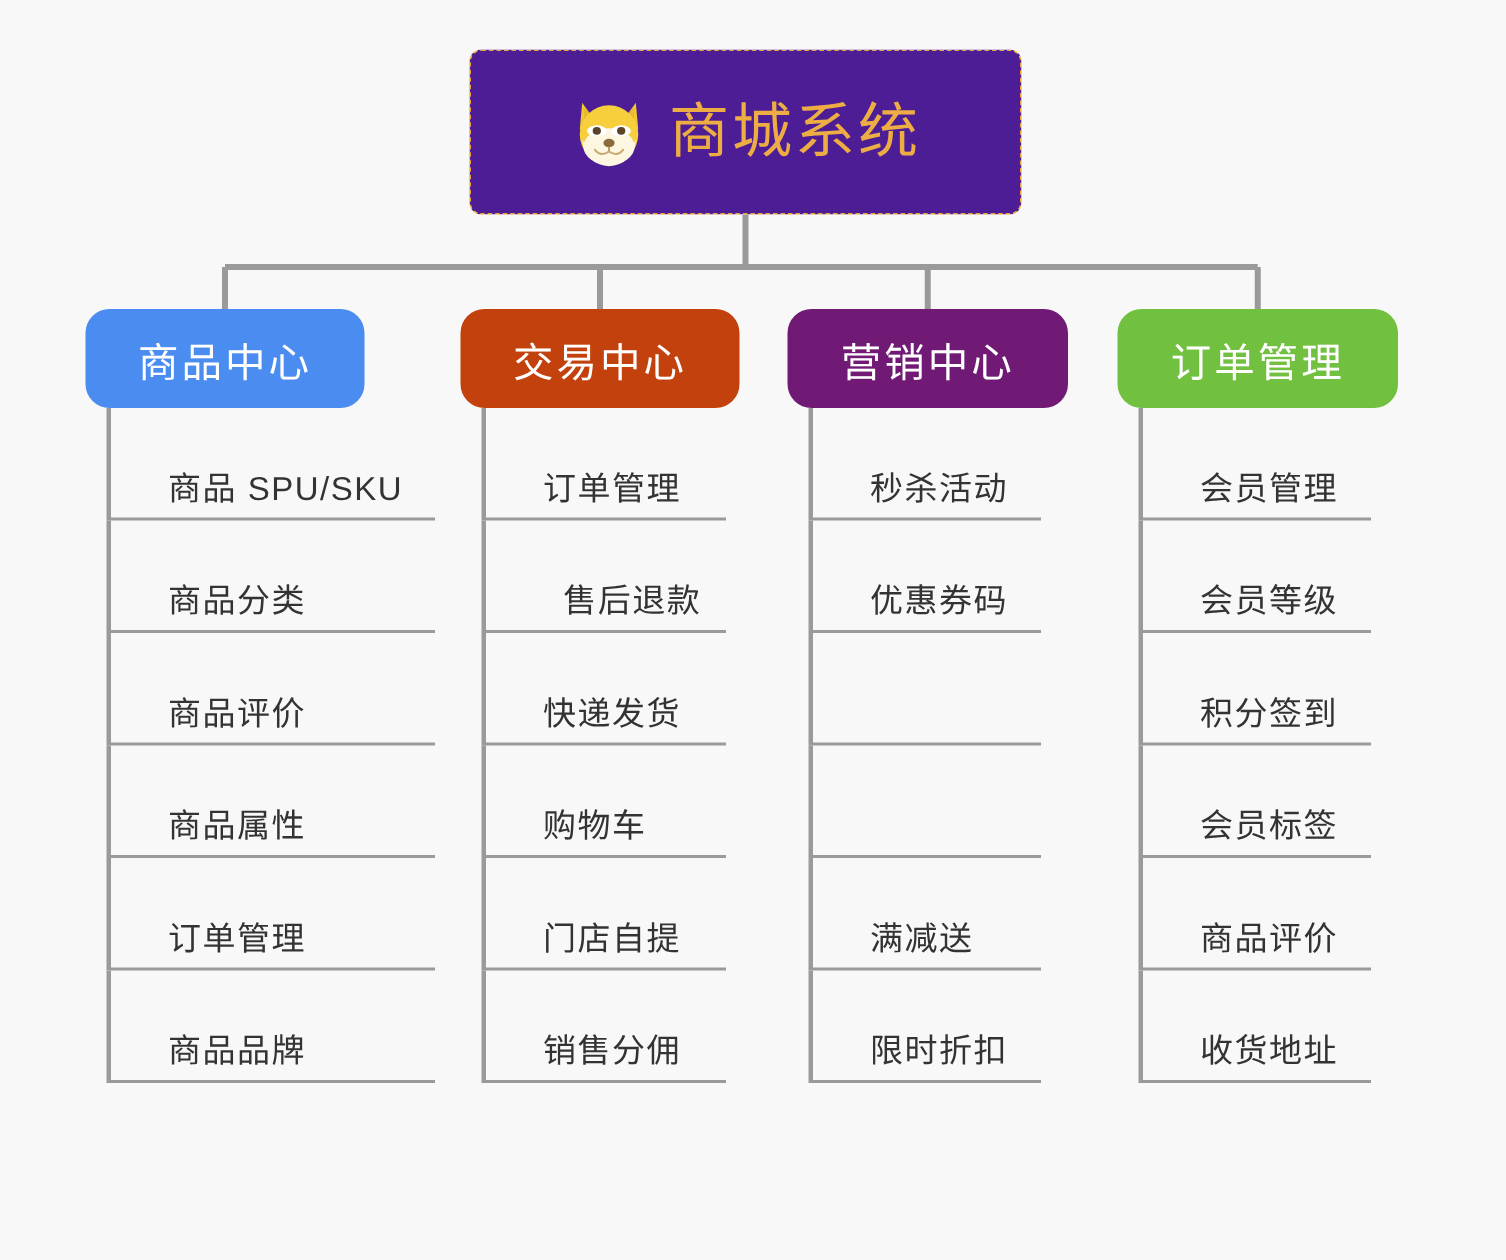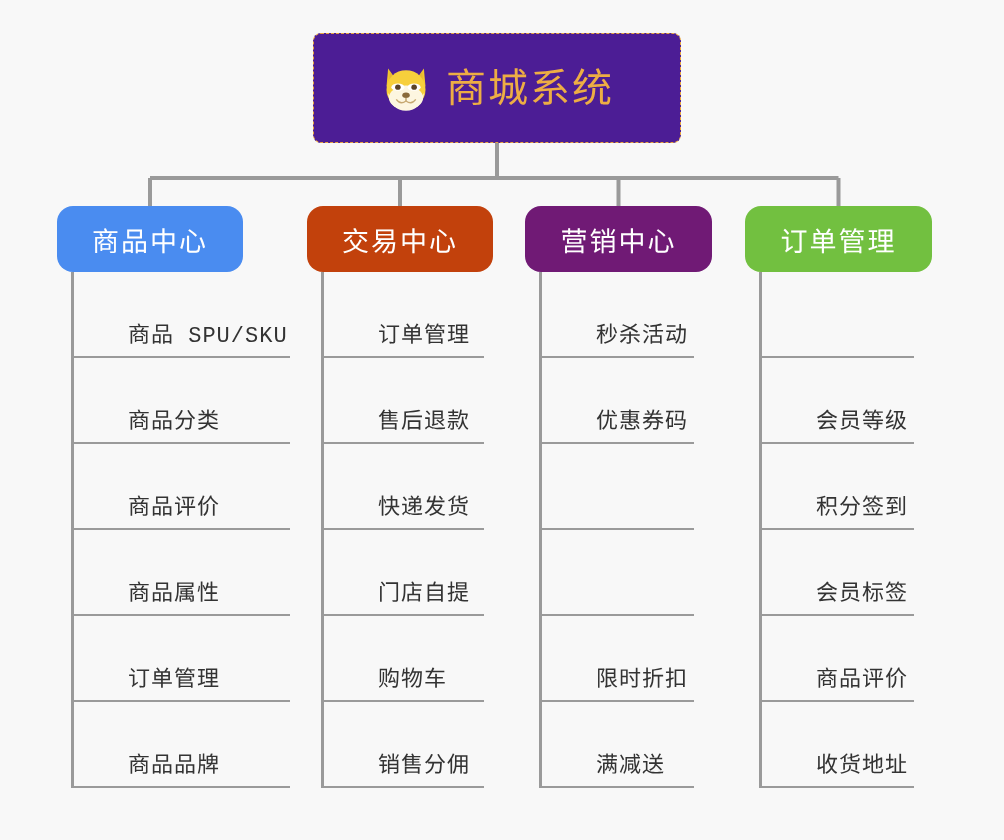--- a/index.html
+++ b/index.html
@@ -77,27 +77,26 @@
     white-space: nowrap;
   }
 
   
   .leaf-column {
     position: absolute;
     top: 272px;
   }
   .leaf-item {
     position: relative;
-    height: 86px;
+    height: 75px;
     box-sizing: border-box;
     border-left: 3px solid #9a9a9a;
     display: flex;
     align-items: flex-end;
-    padding-left: 16px;
-    font-family: Liberation Mono, monospace;
+    padding-left: 0;
   }
   .leaf-underline {
     position: absolute;
     left: 0;
     bottom: 0;
     height: 0;
     border-bottom: 2px solid #9a9a9a;
   }
   .leaf-label {
     position: relative;
@@ -179,35 +178,35 @@
         </div>
       </div>
       <div class="category" style="left: 307px; top: 206px; width: 186px; background: #c2410c;">
         <span>交易中心</span>
       </div>
       <div class="leaf-column" style="left: 321px; width: 160px;">
         <div class="leaf-item" style="width: 160px;">
           <span class="leaf-underline" style="width: 160px;"></span>
           <span class="leaf-label">订单管理</span>
         </div>
-        <div class="leaf-item" style="width: 160px;">
+        <div class="leaf-item" style="width: 160px; justify-content: center;">
           <span class="leaf-underline" style="width: 160px;"></span>
           <span class="leaf-label">售后退款</span>
         </div>
         <div class="leaf-item" style="width: 160px;">
           <span class="leaf-underline" style="width: 160px;"></span>
           <span class="leaf-label">快递发货</span>
         </div>
         <div class="leaf-item" style="width: 160px;">
           <span class="leaf-underline" style="width: 160px;"></span>
+          <span class="leaf-label">购物车</span>
+        </div>
+        <div class="leaf-item" style="width: 160px;">
+          <span class="leaf-underline" style="width: 160px;"></span>
           <span class="leaf-label">门店自提</span>
-        </div>
-        <div class="leaf-item" style="width: 160px;">
-          <span class="leaf-underline" style="width: 160px;"></span>
-          <span class="leaf-label">购物车</span>
         </div>
         <div class="leaf-item" style="width: 160px;">
           <span class="leaf-underline" style="width: 160px;"></span>
           <span class="leaf-label">销售分佣</span>
         </div>
       </div>
       <div class="category" style="left: 525px; top: 206px; width: 187px; background: #701a75;">
         <span>营销中心</span>
       </div>
       <div class="leaf-column" style="left: 539px; width: 152px;">
@@ -220,33 +219,34 @@
           <span class="leaf-label">优惠券码</span>
         </div>
         <div class="leaf-item" style="width: 152px;">
           <span class="leaf-underline" style="width: 152px;"></span>
         </div>
         <div class="leaf-item" style="width: 152px;">
           <span class="leaf-underline" style="width: 152px;"></span>
         </div>
         <div class="leaf-item" style="width: 152px;">
           <span class="leaf-underline" style="width: 152px;"></span>
+          <span class="leaf-label">满减送</span>
+        </div>
+        <div class="leaf-item" style="width: 152px;">
+          <span class="leaf-underline" style="width: 152px;"></span>
           <span class="leaf-label">限时折扣</span>
-        </div>
-        <div class="leaf-item" style="width: 152px;">
-          <span class="leaf-underline" style="width: 152px;"></span>
-          <span class="leaf-label">满减送</span>
         </div>
       </div>
       <div class="category" style="left: 745px; top: 206px; width: 187px; background: rgb(114, 192, 64);">
         <span>订单管理</span>
       </div>
       <div class="leaf-column" style="left: 759px; width: 152px;">
         <div class="leaf-item" style="width: 152px;">
           <span class="leaf-underline" style="width: 152px;"></span>
+          <span class="leaf-label">会员管理</span>
         </div>
         <div class="leaf-item" style="width: 152px;">
           <span class="leaf-underline" style="width: 152px;"></span>
           <span class="leaf-label">会员等级</span>
         </div>
         <div class="leaf-item" style="width: 152px;">
           <span class="leaf-underline" style="width: 152px;"></span>
           <span class="leaf-label">积分签到</span>
         </div>
         <div class="leaf-item" style="width: 152px;">

